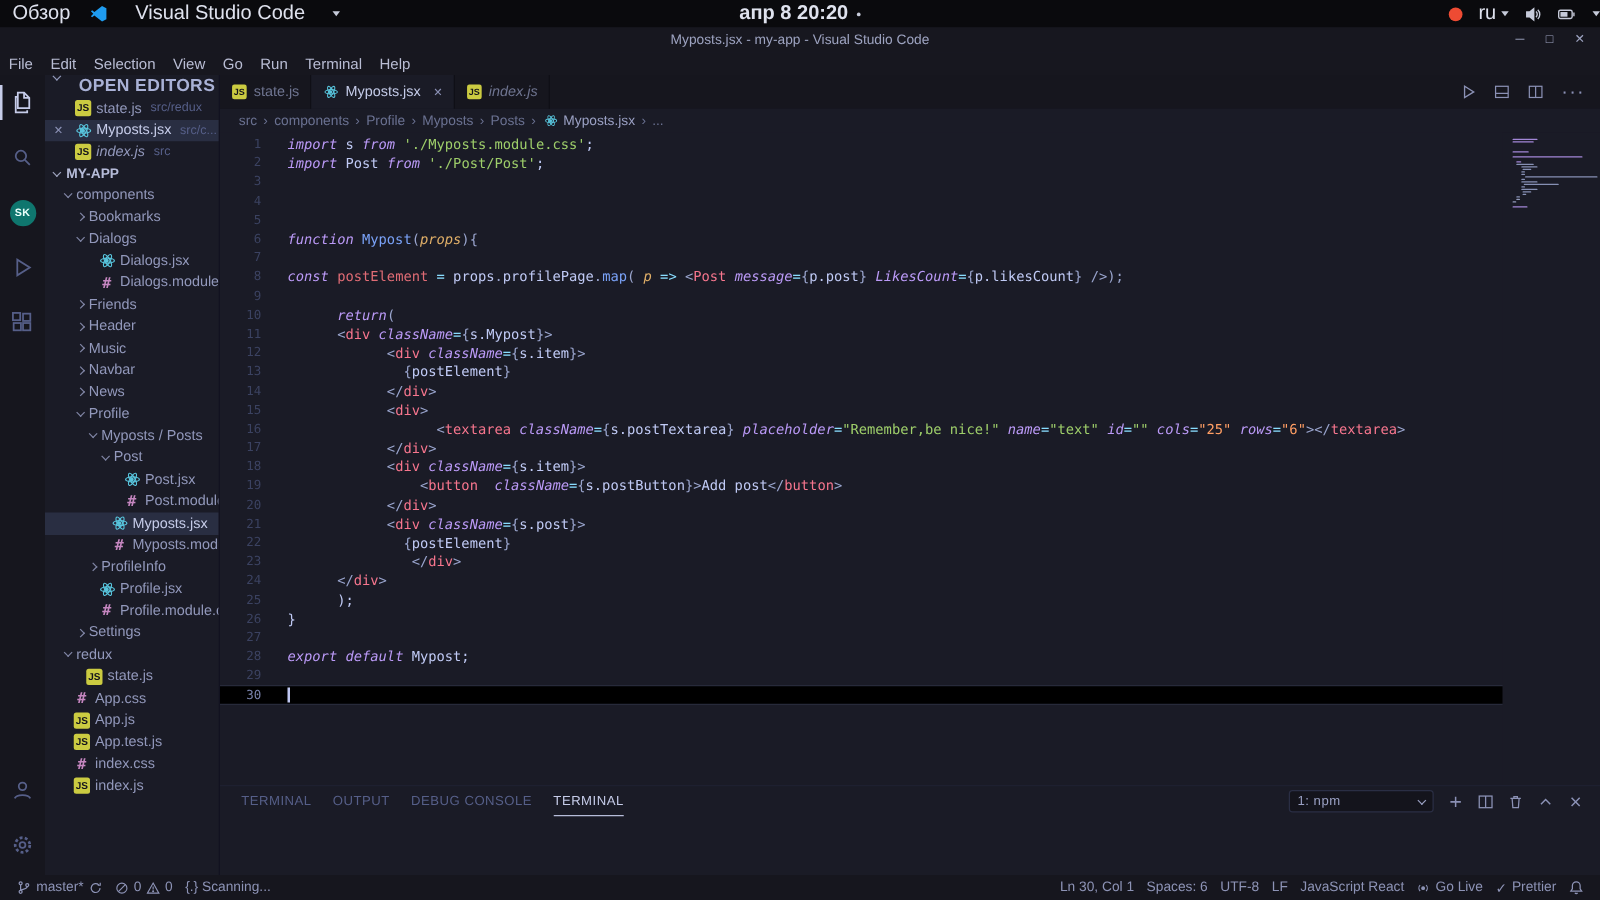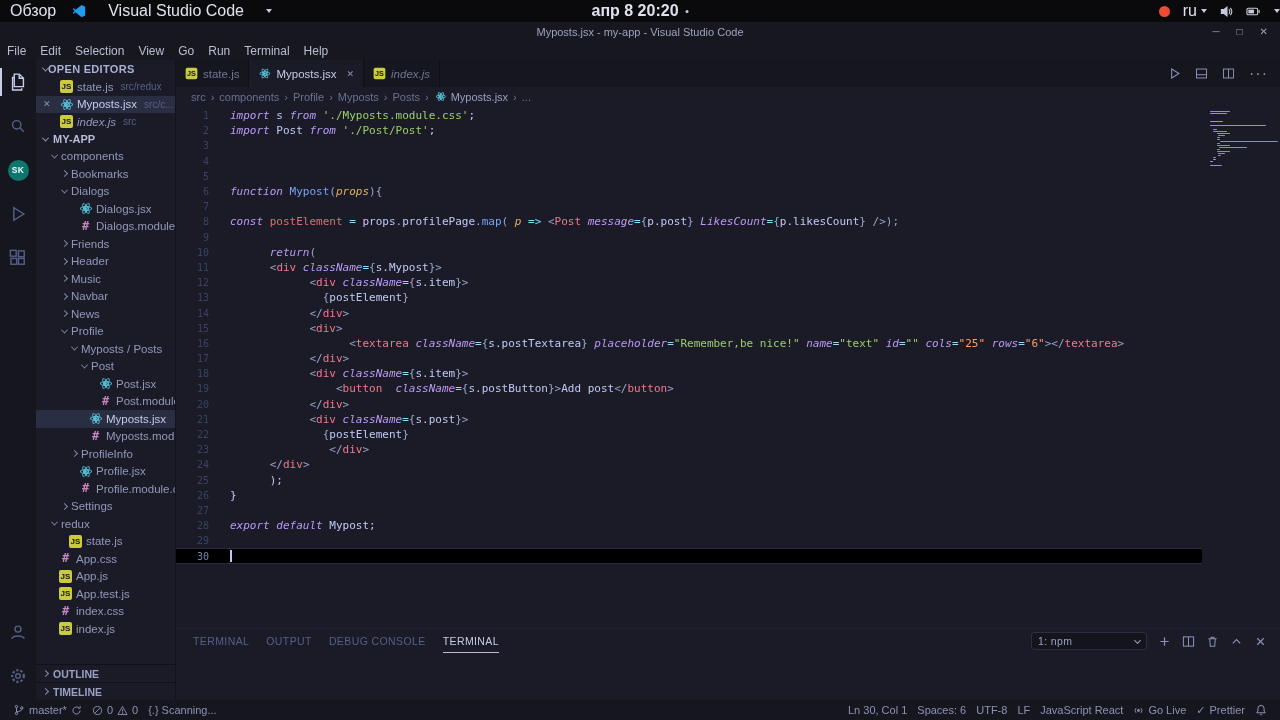--- a/index.html
+++ b/index.html
@@ -30,21 +30,21 @@
   .act-item.active{color:#c6cce9}
   .act-item.active::before{content:"";position:absolute;left:0;top:8px;bottom:8px;width:2px;background:#c6cce9}
   .act-badge{width:21px;height:21px;border-radius:50%;background:#0f766e;color:#eafffb;font:bold 8.5px/21px "Liberation Sans",sans-serif;text-align:center;letter-spacing:.3px}
   .act-bottom{margin-top:auto;display:flex;flex-direction:column;padding-bottom:2px}
 
   
   .sidebar{position:absolute;top:60px;left:36px;width:140px;bottom:20px;background:#1a1b26;border-right:1px solid #121220;display:flex;flex-direction:column;overflow:hidden}
   .explorer-title{height:27px;flex:none;display:flex;align-items:center;padding:0 10px 0 20px;font-size:11px;letter-spacing:.6px;color:#9aa0c3}
   .icon-more::before{content:"···";letter-spacing:1px}
   .explorer-title .icon-more{margin-left:auto;color:#8b91b5}
-  .sec-head{height:18px;flex:none;display:flex;align-items:center;gap:0;padding-left:7px;font-size:11px;font-weight:bold;letter-spacing:.3px;color:#a9b1d6}
+  .sec-head{height:18px;flex:none;display:flex;align-items:flex-start;gap:15px;padding-left:7px;font-size:14px;font-weight:bold;letter-spacing:.3px;color:#a9b1d6}
   .chev{width:5px;height:5px;border-right:1.3px solid currentColor;border-bottom:1.3px solid currentColor;flex:none;opacity:.85}
   .chev.open{transform:rotate(45deg) translate(-1px,-1px)}
   .chev.closed{transform:rotate(-45deg)}
   .oerow{position:relative;flex:none;display:flex;align-items:center;height:17.5px;padding-left:24px;gap:4px;font-size:11.5px;color:#9298bb;white-space:nowrap;overflow:hidden}
   .oerow.active{background:#292e42;color:#c6cce9}
   .oerow .desc{color:#565f89;font-size:10px;margin-left:3px}
   .oerow.preview .oe-name{font-style:italic}
   .oe-close{position:absolute;left:7px;font-size:9px;color:#8b91b5}
   .oe-close::before{content:"✕"}
   .root-head{height:17px;flex:none;display:flex;align-items:center;gap:5px;padding-left:7px;font-size:11px;font-weight:bold;color:#b6bcd9}
@@ -377,30 +377,20 @@
       </div>
       <div class="trow file" style="--d: 1;">
         <span class="fi fi-css">#</span>
         <span class="tlabel">index.css</span>
       </div>
       <div class="trow file" style="--d: 1;">
         <span class="fi fi-js">JS</span>
         <span class="tlabel">index.js</span>
       </div>
     </div>
-  <div class="side-bottom">
-    <div class="sec-bottom">
-      <span class="chev closed"></span>
-      <span>OUTLINE</span>
-    </div>
-    <div class="sec-bottom">
-      <span class="chev closed"></span>
-      <span>TIMELINE</span>
-    </div>
-  </div>
 </div>
 
 <div class="editor">
   <div class="tabbar">
     <div style="display:flex">
         <div class="tab">
           <span class="fi fi-js">JS</span>
           <span class="tab-label">state.js</span>
         </div>
         <div class="tab active">

